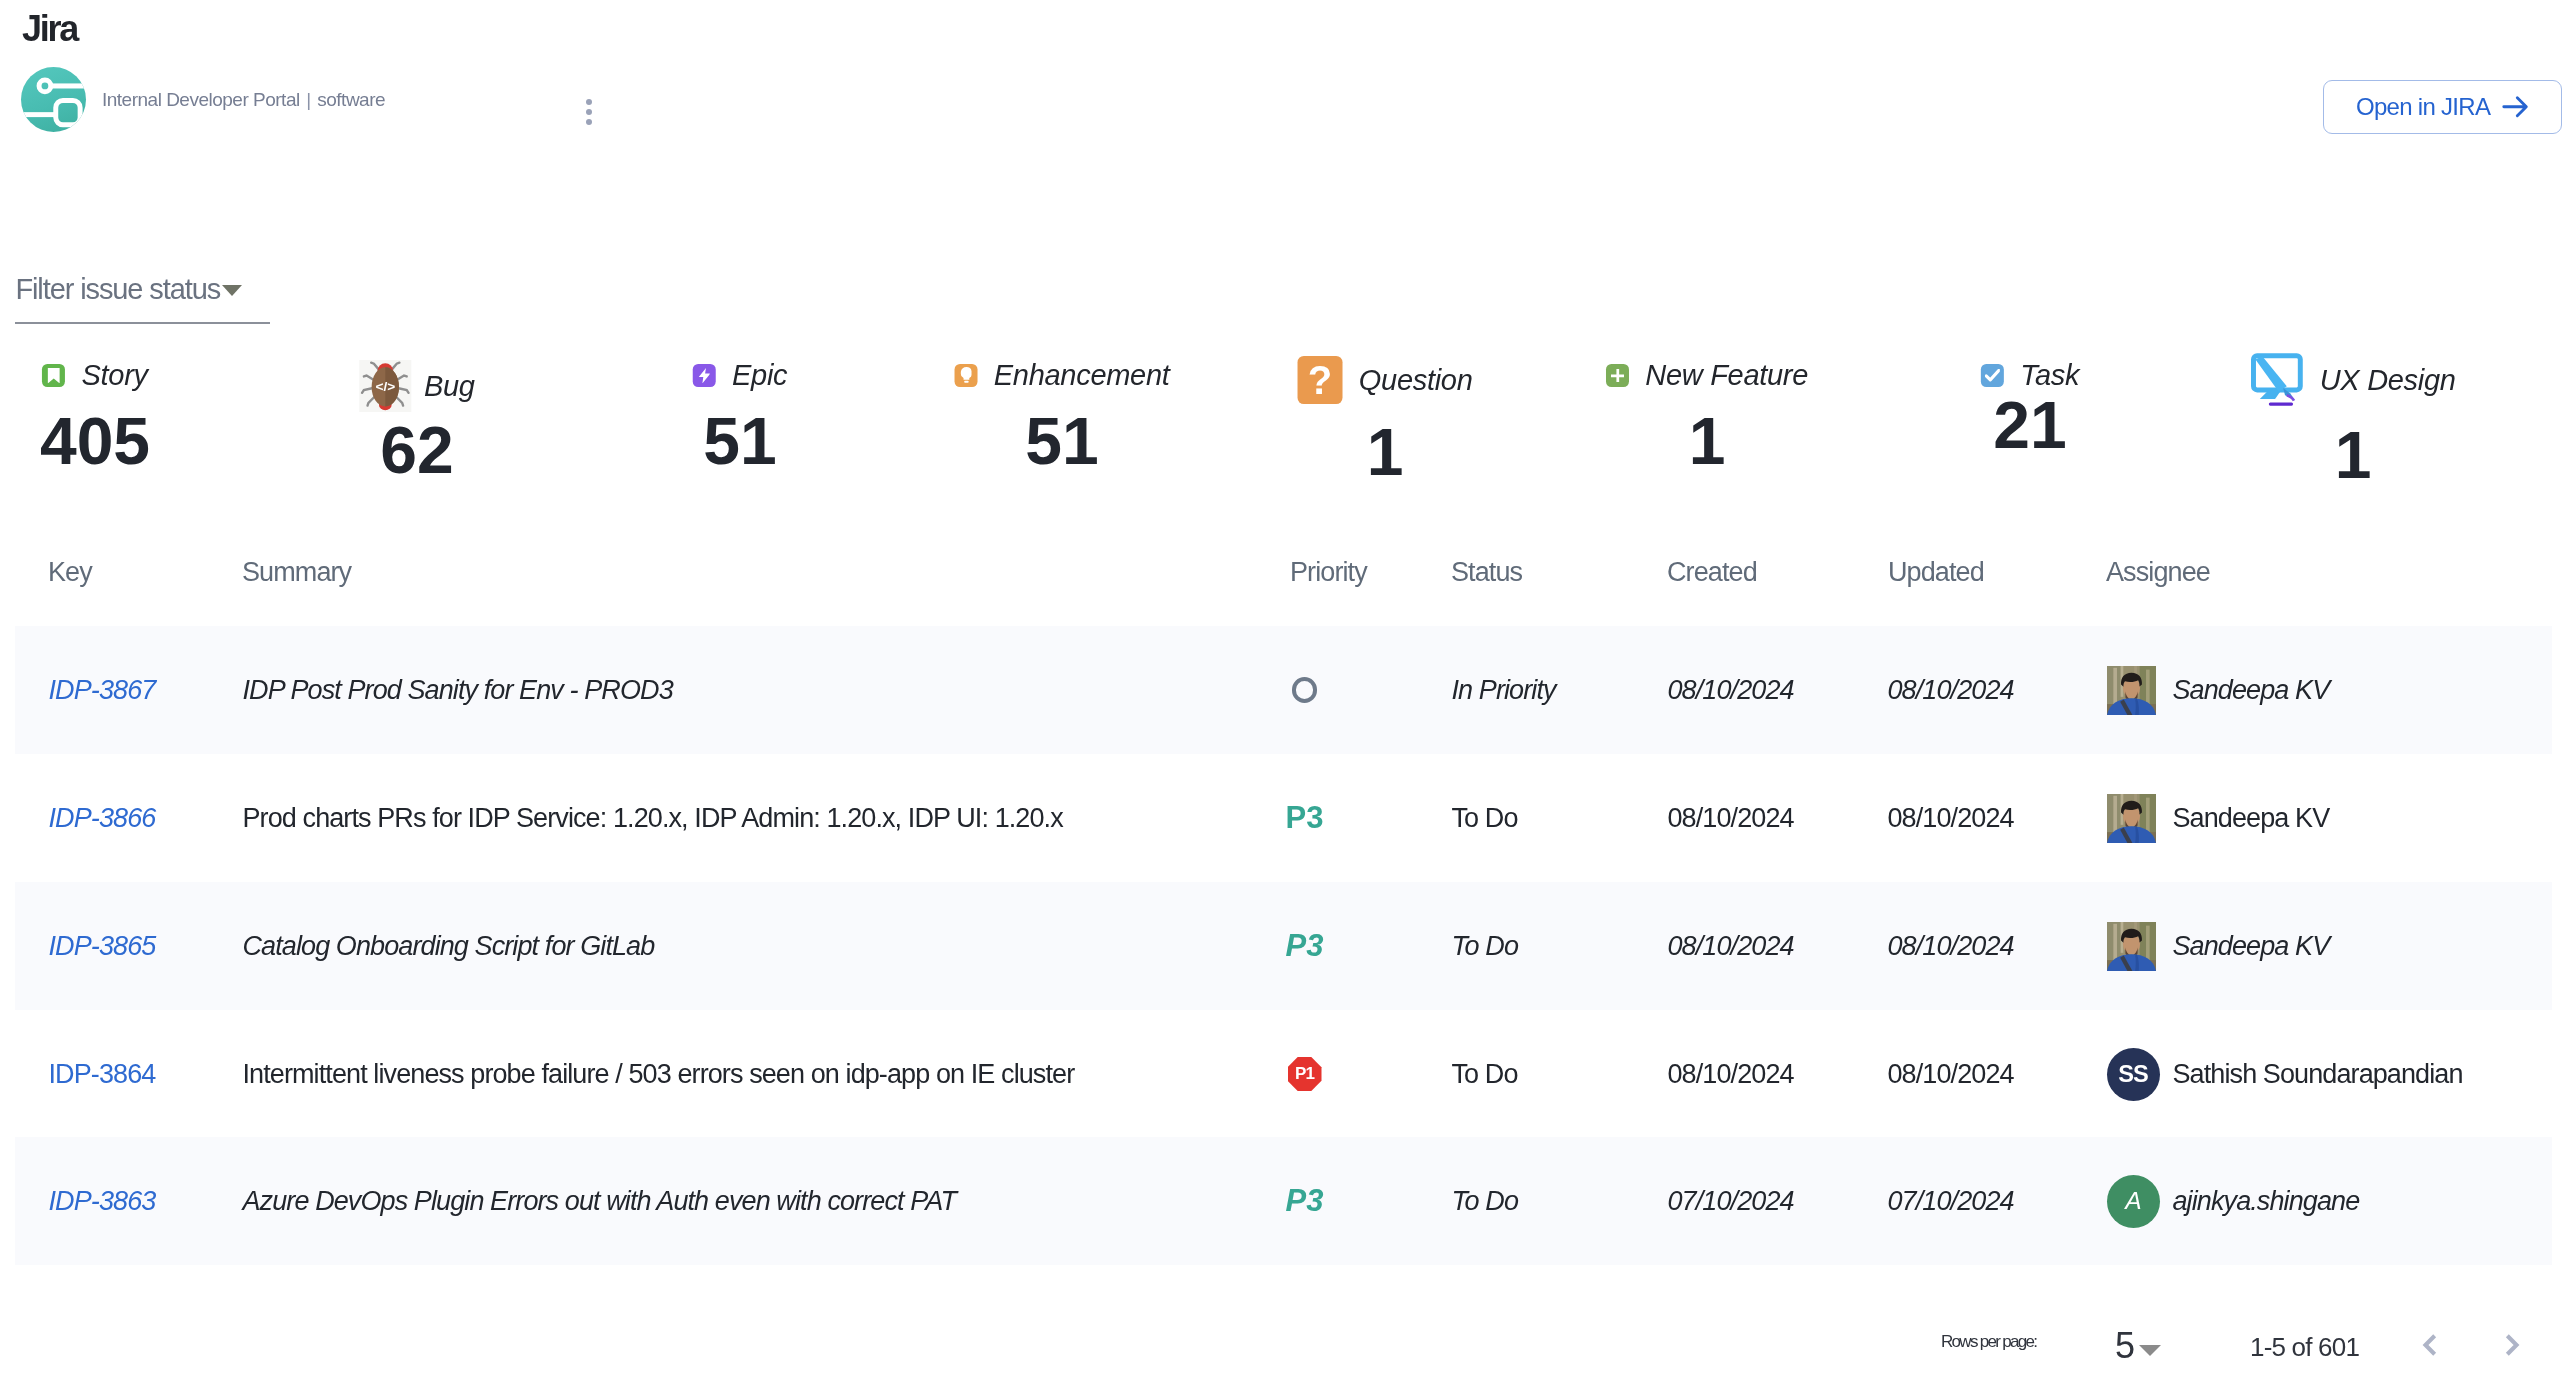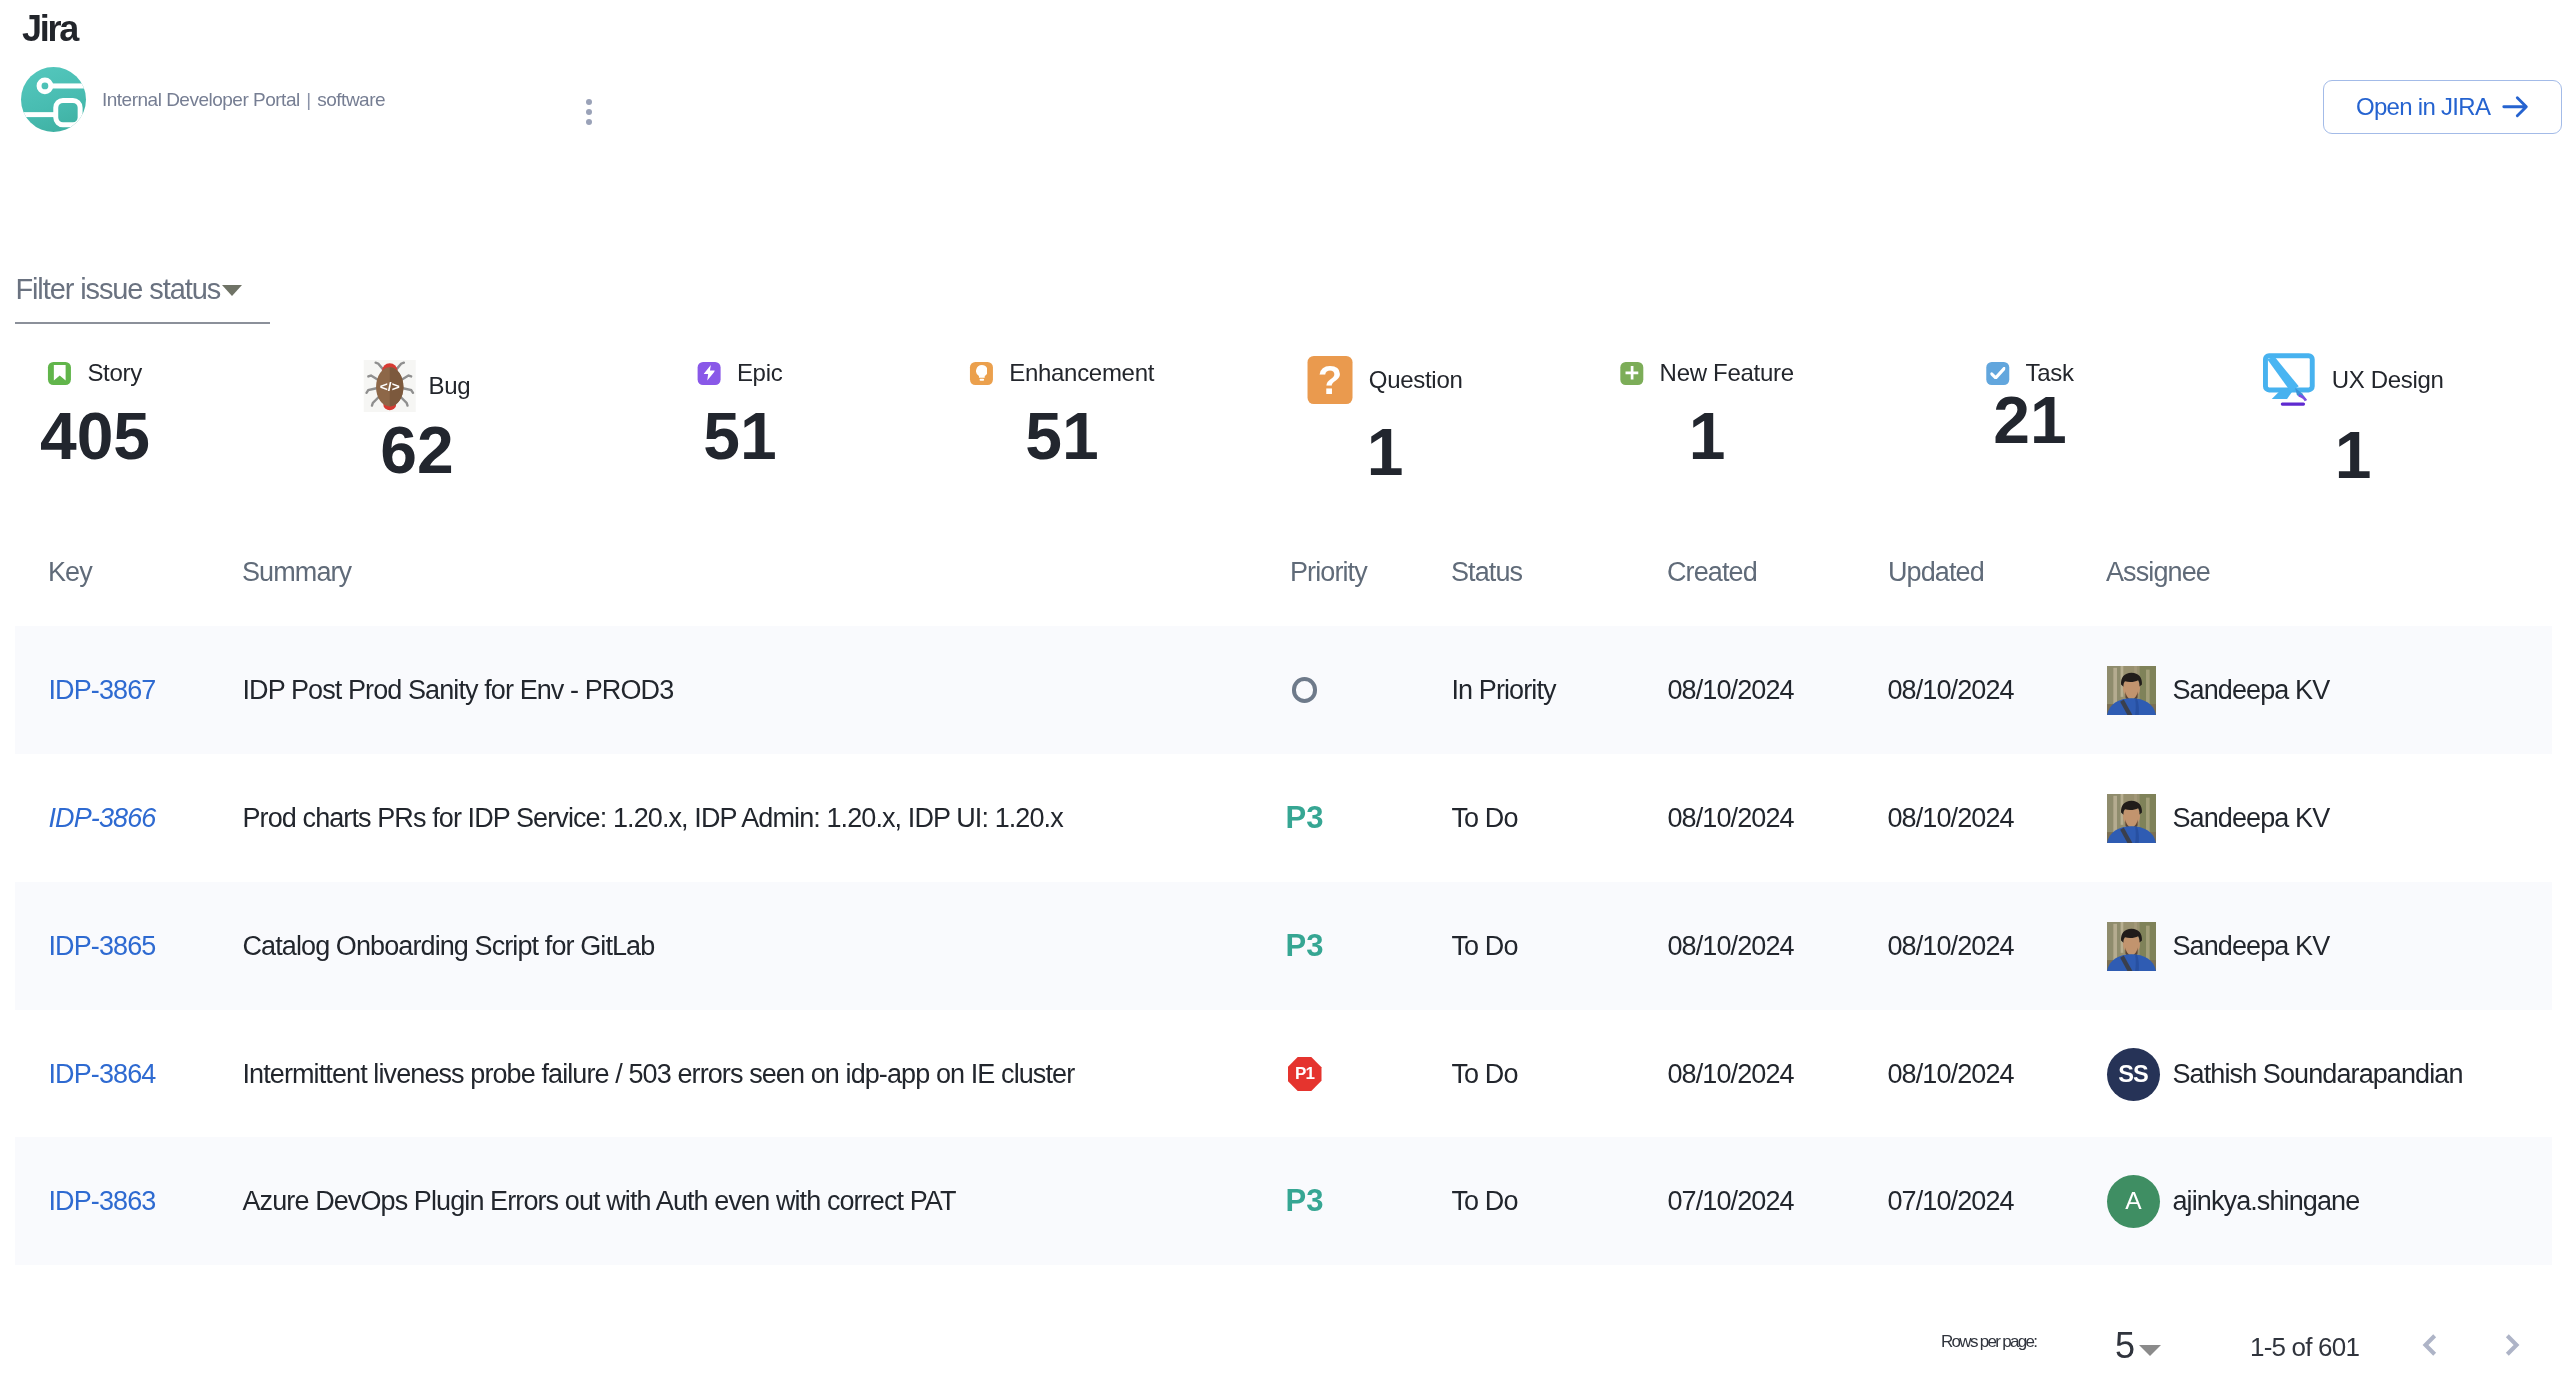--- a/index.html
+++ b/index.html
@@ -25,28 +25,28 @@
   #filterlabel { left:15.4px; top:271px; font-size:29px; color:#6a7280; line-height:36px; letter-spacing:-1.1px; }
   #filtercaret { display:inline-block; width:0; height:0; border-left:10px solid transparent;
     border-right:10px solid transparent; border-top:11.8px solid #6f7366; margin-left:1.8px; margin-bottom:2.7px;
     vertical-align:baseline;}
   #filterline { left:14.5px; top:322px; width:255px; height:1.8px; background:#8b909a; }
 
   
   .stat { position:absolute; transform:translateX(-50%); display:flex; flex-direction:column;
     align-items:center; }
   .stat .r1 { display:flex; align-items:center; gap:16.3px; }
-  .stat .lbl { font-size:24px; color:#23262c; white-space:nowrap; letter-spacing:-0.3px; }
+  .stat .lbl { font-size:29px; color:#23262c; white-space:nowrap; letter-spacing:-0.3px;font-style:italic; }
   .stat .num { font-size:66px; font-weight:700; color:#22262e; line-height:1; }
   .ic { width:23px; height:23px; border-radius:5.4px; display:flex; align-items:center; justify-content:center; }
 
   
   .th { position:absolute; top:556px; font-size:27px; color:#606b79; line-height:1.2; letter-spacing:-0.9px; }
   .row { position:absolute; left:14.5px; width:2537px; height:128px; }
-  .row.alt { background:#f9fafd; }
+  .row.alt { background:#f9fafd;font-style:italic; }
   .cell { position:absolute; top:0; height:128px; display:flex; align-items:center; font-size:27px; color:#22262d; letter-spacing:-0.9px; }
   .key { color:#2e6ad1; }
   .p3 { font-weight:700; font-size:31px; color:#36a693; letter-spacing:0; }
   .pcirc { width:25.4px; height:25.4px; border-radius:50%; border:4.5px solid #6e7a8a; }
   .p1 { width:34px; height:34px; background:#e5342e; color:#fff; font-weight:700; font-size:17px;
     display:flex; align-items:center; justify-content:center;
     clip-path:polygon(30% 0%,70% 0%,100% 30%,100% 70%,70% 100%,30% 100%,0% 70%,0% 30%); }
   .avchar { width:53px; height:53px; border-radius:50%; color:#fff; display:flex; align-items:center;
     justify-content:center; }
 

